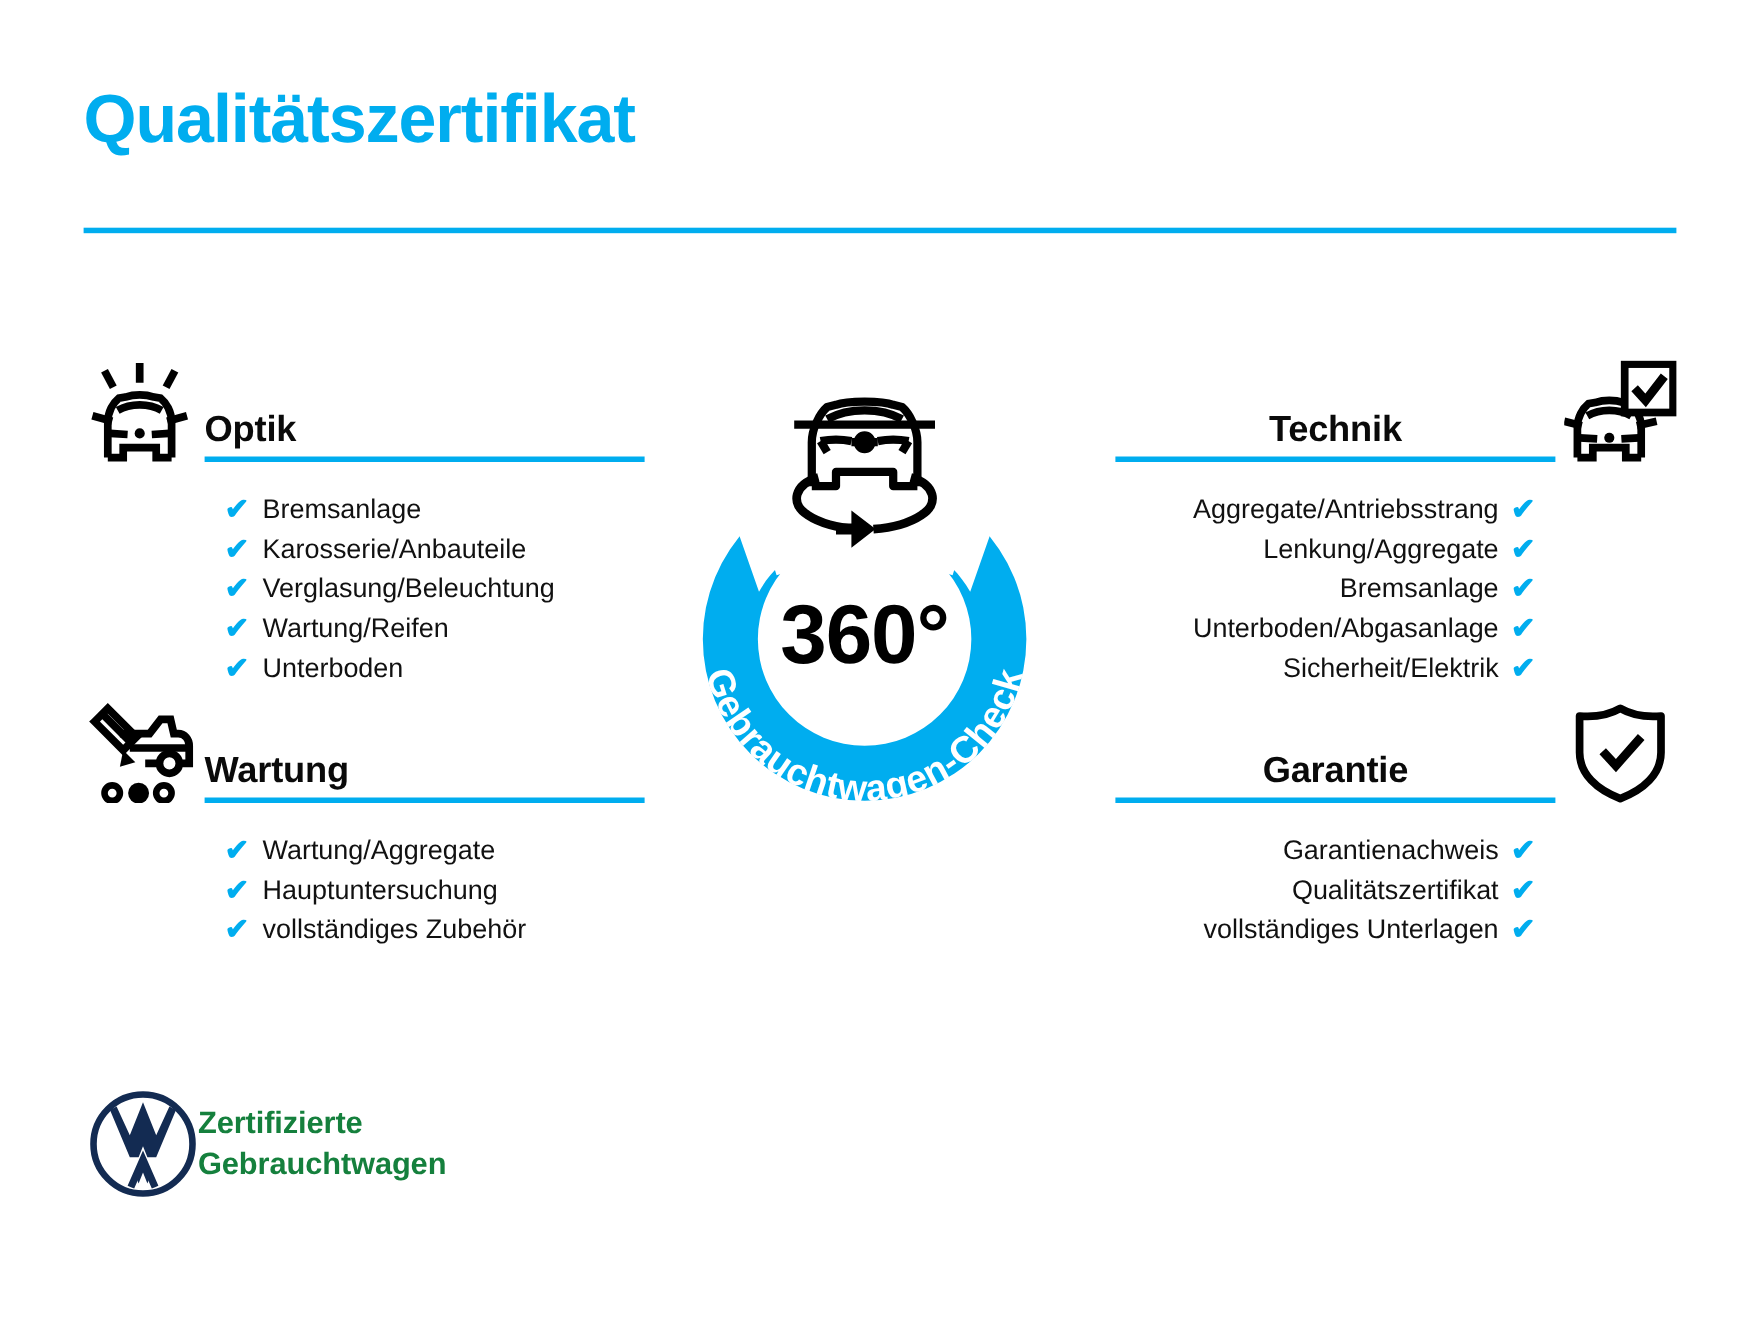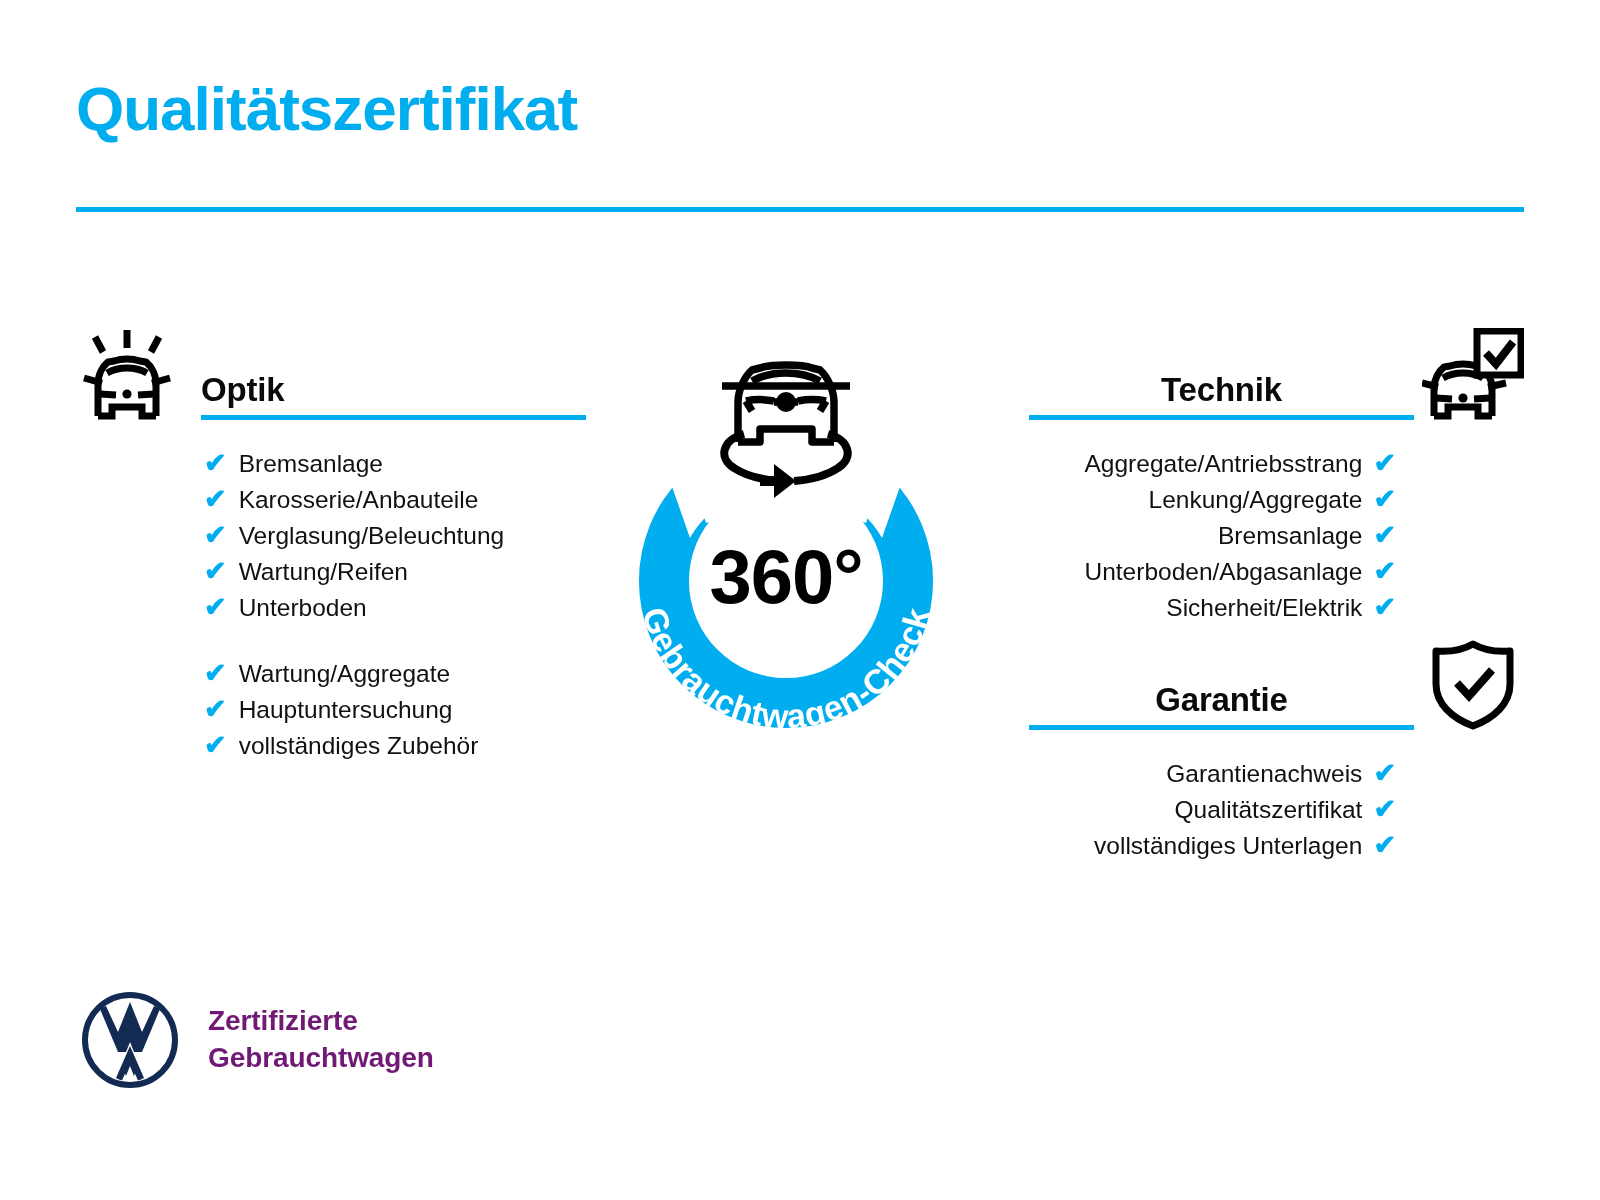--- a/index.html
+++ b/index.html
@@ -60,21 +60,20 @@
     display: flex;
     align-items: flex-end;
     justify-content: flex-start;
   }
   .sec-head.right .sec-icon { justify-content: flex-end; }
   .sec-icon svg { display: block; }
 
   .sec-title-wrap {
     flex: 1 1 auto;
     padding-bottom: 0px;
-    margin-left: 15px;
   }
   .sec-title {
     font-size: 33px;
     font-weight: bold;
     color: #0a0a0a;
     line-height: 1.0;
     padding-bottom: 9px;
     letter-spacing: -0.2px;
   }
   .sec-head.right .sec-title { text-align: center; }
@@ -135,24 +134,23 @@
   .footer-logo {
     position: absolute;
     left: 80px;
     top: 990px;
     display: flex;
     align-items: center;
   }
   .vw-mark { flex: 0 0 auto; }
   .vw-mark svg { display: block; }
   .vw-text {
-    margin-left: 28px;
     font-size: 28px;
     font-weight: bold;
-    color: #701a75;
+    color: #15803d;
     line-height: 1.32;
     letter-spacing: -0.1px;
     white-space: nowrap;
   }
 </style>
 </head>
 <body>
 
 <div class="page-title">Qualitätszertifikat</div>
 <div class="header-rule"></div>
@@ -201,20 +199,42 @@
         <span>Wartung/Reifen</span>
       </li>
     <li>
         <span class="tick">✔</span>
         <span>Unterboden</span>
       </li>
   </ul>
 </div>
 
 <div class="section sec-wartung">
+  <div class="sec-head">
+    <div class="sec-icon">
+      <svg width="102" height="92" viewBox="0 0 102 92" aria-hidden="true">
+        <g fill="none" stroke="#000" stroke-width="7" stroke-linejoin="miter">
+          <path d="M10 18 L22 6 L48 32 L36 44 Z"></path>
+          <line x1="17" y1="11" x2="43" y2="37"></line>
+          <path d="M36 44 L33 59 L47 55 Z" fill="#000" stroke="none"></path>
+          <path d="M33 29 H60 L70 16 H79 L82 29 H86 C92 29 96 34 96 40 V56 H86"></path>
+          <path d="M56 56 H70"></path>
+          <path d="M42 42 H96"></path>
+        </g>
+        <circle cx="78" cy="56" r="9" fill="none" stroke="#000" stroke-width="7"></circle>
+        <circle cx="26" cy="83" r="7" fill="none" stroke="#000" stroke-width="6"></circle>
+        <circle cx="50" cy="83" r="9.5" fill="#000"></circle>
+        <circle cx="73" cy="83" r="7" fill="none" stroke="#000" stroke-width="6"></circle>
+      </svg>
+    </div>
+    <div class="sec-title-wrap">
+      <div class="sec-title">Wartung</div>
+      <div class="sec-underline"></div>
+    </div>
+  </div>
   <ul class="sec-list">
     <li>
         <span class="tick">✔</span>
         <span>Wartung/Aggregate</span>
       </li>
     <li>
         <span class="tick">✔</span>
         <span>Hauptuntersuchung</span>
       </li>
     <li>

